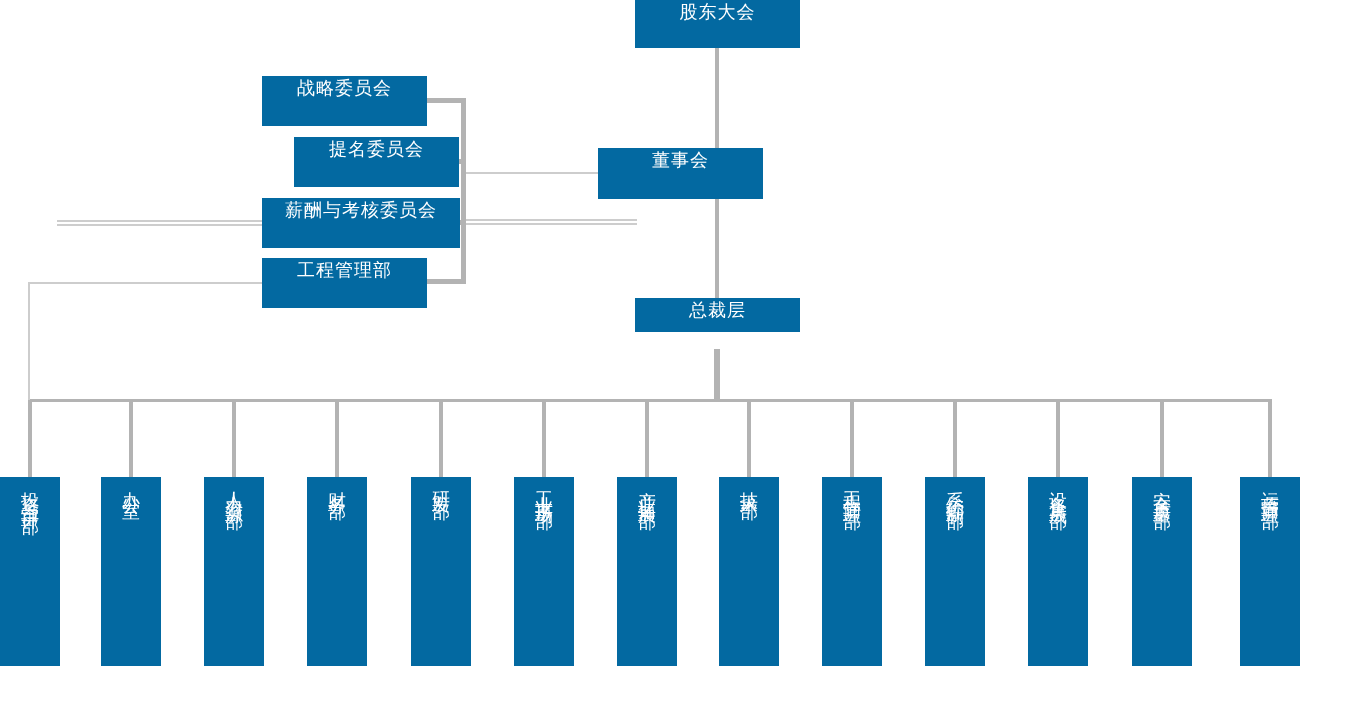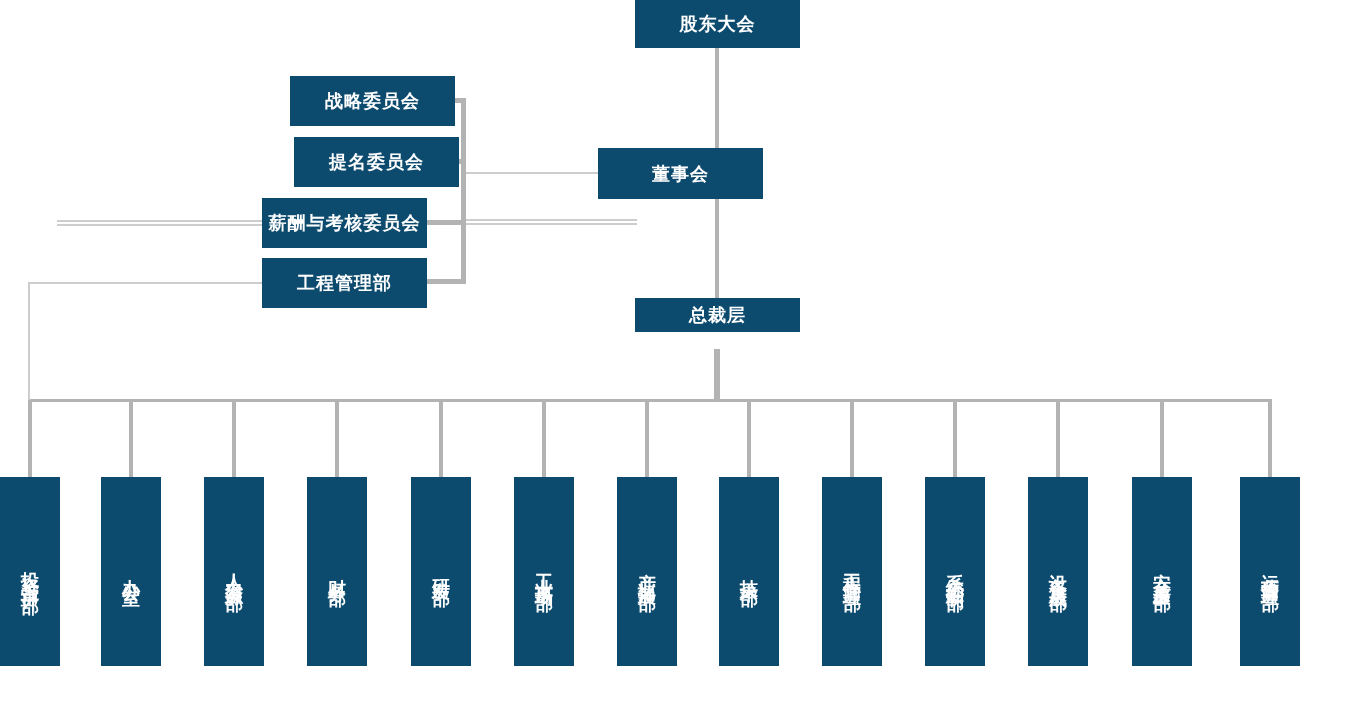--- a/index.html
+++ b/index.html
@@ -1,23 +1,23 @@
 <!DOCTYPE html>
 <html><head>
 <meta charset="utf-8">
 <style>
   html,body{margin:0;padding:0;background:#ffffff;}
   .canvas{
     position:relative;width:1360px;height:728px;background:#ffffff;overflow:hidden;
     font-family:"Liberation Sans","DejaVu Sans",sans-serif;
   }
   .node{
-    position:absolute;background:#0c4a6e;color:#ffffff;
-    display:flex;align-items:center;justify-content:center;
-    font-size:18px;letter-spacing:1px;font-weight:bold;
+    position:absolute;background:#0369a1;color:#ffffff;
+    display:flex;align-items:flex-start;justify-content:center;
+    font-size:18px;letter-spacing:1px;
   }
   .node.h{white-space:nowrap;}
   .node.v span{
     writing-mode:vertical-lr;text-orientation:upright;
     letter-spacing:5px;font-size:18px;line-height:1;
   }
   .ln{position:absolute;background:#b3b3b3;}
   .ln.thin{background:#cdcdcd;}
 </style>
 </head>
@@ -61,27 +61,27 @@
   <div class="node h" style="left:635px;top:0px;width:165px;height:48px;">
     <span>股东大会</span>
   </div>
   <div class="node h" style="left:598px;top:148px;width:165px;height:51px;">
     <span>董事会</span>
   </div>
   <div class="node h" style="left:635px;top:298px;width:165px;height:34px;">
     <span>总裁层</span>
   </div>
 
-  <div class="node h" style="left:262px;top:76px;width:165px;height:50px;margin-left:28px;">
+  <div class="node h" style="left:262px;top:76px;width:165px;height:50px;">
     <span>战略委员会</span>
   </div>
   <div class="node h" style="left:262px;top:137px;width:165px;height:50px;margin-left:32px;">
     <span>提名委员会</span>
   </div>
-  <div class="node h" style="left:262px;top:198px;width:165px;height:50px;">
+  <div class="node h" style="left:262px;top:198px;width:198px;height:50px;">
     <span>薪酬与考核委员会</span>
   </div>
   <div class="node h" style="left:262px;top:258px;width:165px;height:50px;">
     <span>工程管理部</span>
   </div>
 
   <div class="node v" style="left:0px;top:477px;width:60px;height:189px;">
     <span>投资与审计部</span>
   </div>
   <div class="node v" style="left:101px;top:477px;width:60px;height:189px;">

